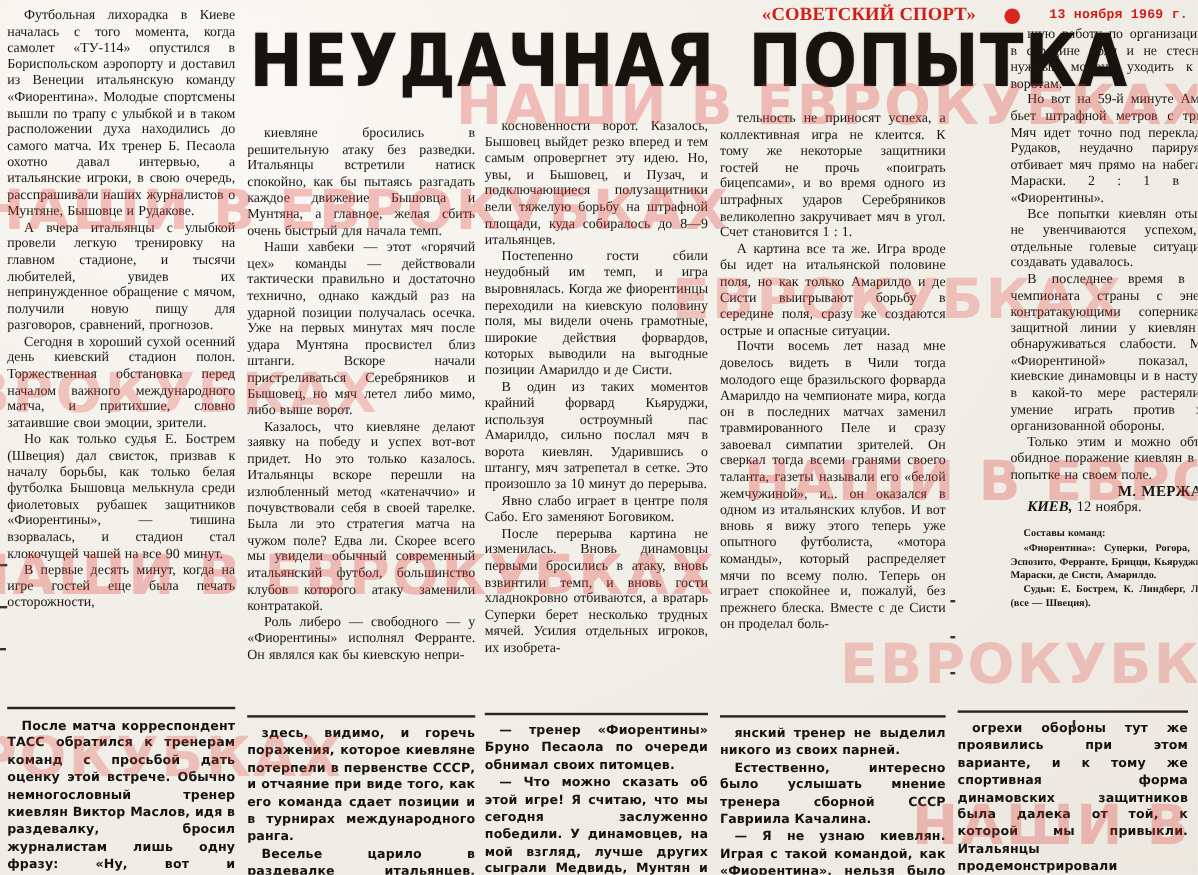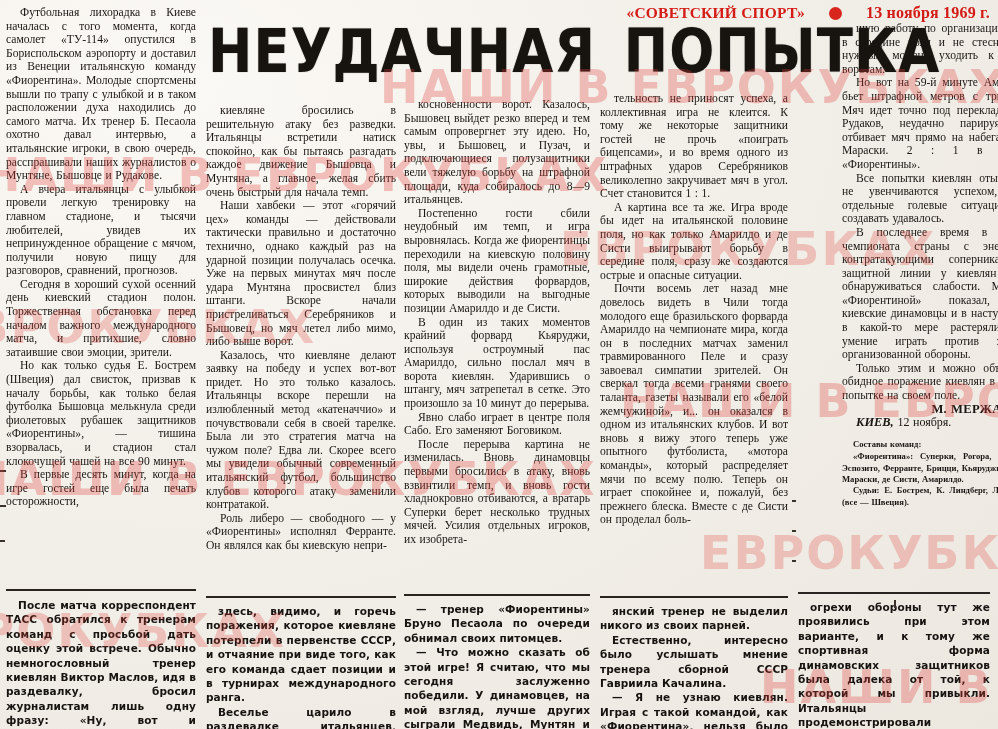--- a/index.html
+++ b/index.html
@@ -27,21 +27,21 @@
     font-weight:bold;
     font-size:15px;
     letter-spacing:.2px;
     white-space:nowrap;
   }
   .masthead .paper-name{font-size:15.5px;}
   .masthead .bullet{
     width:13px;height:13px;border-radius:50%;
     background:#d8261f;display:inline-block;flex:none;
   }
-  .masthead .issue-date{font-size:16px;}
+  .masthead .issue-date{font-size:11px;font-family:Liberation Mono, monospace;}
 
   
   .headline{
     position:absolute;left:208px;top:18px;width:580px;
     font-family:"DejaVu Sans", sans-serif;
     font-weight:bold;
     font-size:50px;
     line-height:54px;
     letter-spacing:1px;
     color:#17130f;

